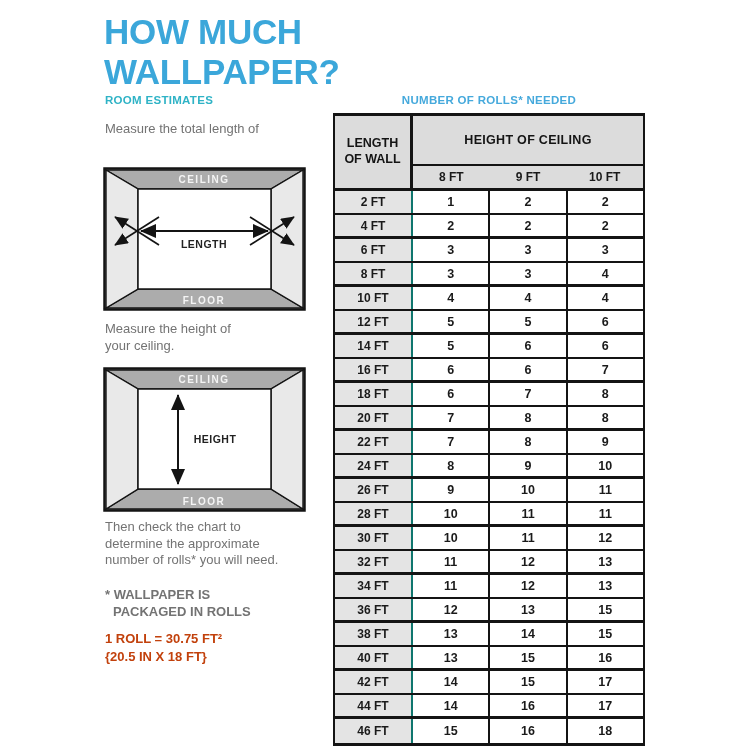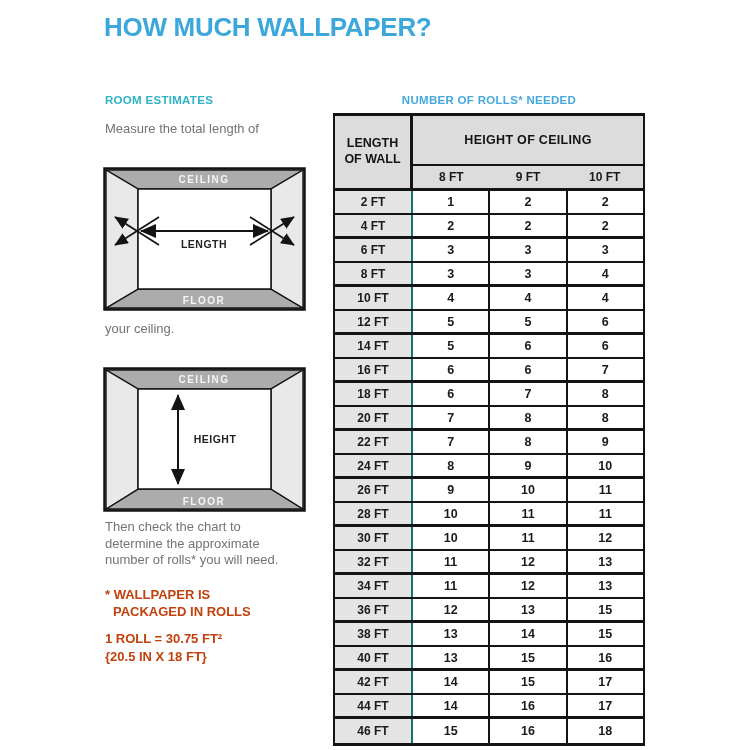--- a/index.html
+++ b/index.html
@@ -5,35 +5,35 @@
   html,body{margin:0;padding:0;}
   body{
     width:750px;height:750px;position:relative;background:#ffffff;
     font-family:"Liberation Sans","DejaVu Sans",sans-serif;
     -webkit-font-smoothing:antialiased;overflow:hidden;
   }
   .abs{position:absolute;}
   
   .page-title{
     left:104px;top:12px;width:440px;
-    font-size:26px;font-weight:bold;letter-spacing:-0.3px;color:#3BA7DA;
+    font-size:35px;font-weight:bold;letter-spacing:-0.3px;color:#3BA7DA;
   }
   .section-heading{
     left:105px;top:94px;font-size:11.5px;font-weight:bold;letter-spacing:0.3px;color:#2FB3C6;
   }
   .table-heading{
     left:333px;top:94px;width:312px;text-align:center;
     font-size:11.5px;font-weight:bold;letter-spacing:0.3px;color:#45A9DC;
   }
   
   .body-text{font-size:13px;line-height:1.28;color:#737373;}
   .step1{left:105px;top:121px;width:215px;}
   .step2{left:105px;top:321px;width:215px;}
   .step3{left:105px;top:519px;width:225px;}
-  .footnote{left:105px;top:587px;width:220px;font-size:13px;font-weight:bold;line-height:1.3;color:#c2410c;}
+  .footnote{left:105px;top:587px;width:220px;font-size:13px;font-weight:bold;line-height:1.3;color:#737373;}
   .footnote .indent{padding-left:8px;}
   .roll-info{left:105px;top:630px;width:220px;font-size:13px;font-weight:bold;line-height:1.35;color:#c2410c;}
   
   .diagram1{left:103px;top:167px;}
   .diagram2{left:103px;top:367px;}
   svg text{font-family:"Liberation Sans","DejaVu Sans",sans-serif;}
   .room-label{font-size:10px;font-weight:bold;fill:#f4f4f4;letter-spacing:1.5px;}
   .dim-label{font-size:10.5px;font-weight:bold;fill:#222;letter-spacing:0.5px;}
   
   .roll-table{
@@ -95,20 +95,21 @@
   <text class="room-label" x="101" y="137" text-anchor="middle">FLOOR</text>
   <line x1="38" y1="64" x2="165" y2="64" stroke="#141414" stroke-width="2" marker-start="url(#arrL)" marker-end="url(#arrL)"></line>
   <line x1="56" y1="50" x2="12" y2="78" stroke="#141414" stroke-width="1.7" marker-end="url(#arrL)"></line>
   <line x1="56" y1="78" x2="12" y2="50" stroke="#141414" stroke-width="1.7" marker-end="url(#arrL)"></line>
   <line x1="147" y1="50" x2="191" y2="78" stroke="#141414" stroke-width="1.7" marker-end="url(#arrL)"></line>
   <line x1="147" y1="78" x2="191" y2="50" stroke="#141414" stroke-width="1.7" marker-end="url(#arrL)"></line>
   <text class="dim-label" x="101" y="81" text-anchor="middle">LENGTH</text>
 </svg>
 
 <div class="abs body-text step2">
+  <div>Measure the height of</div>
   <div>your ceiling.</div>
 </div>
 
 <svg class="abs diagram2" width="203" height="145" viewBox="0 0 203 145">
   <defs>
     <marker id="arrH" markerWidth="9" markerHeight="8" refX="7.5" refY="3.5" orient="auto-start-reverse">
       <path d="M0,0 L8,3.5 L0,7 z" fill="#141414"></path>
     </marker>
   </defs>
   <rect x="1.5" y="1.5" width="200" height="142" fill="#ffffff" stroke="#141414" stroke-width="2.5"></rect>

